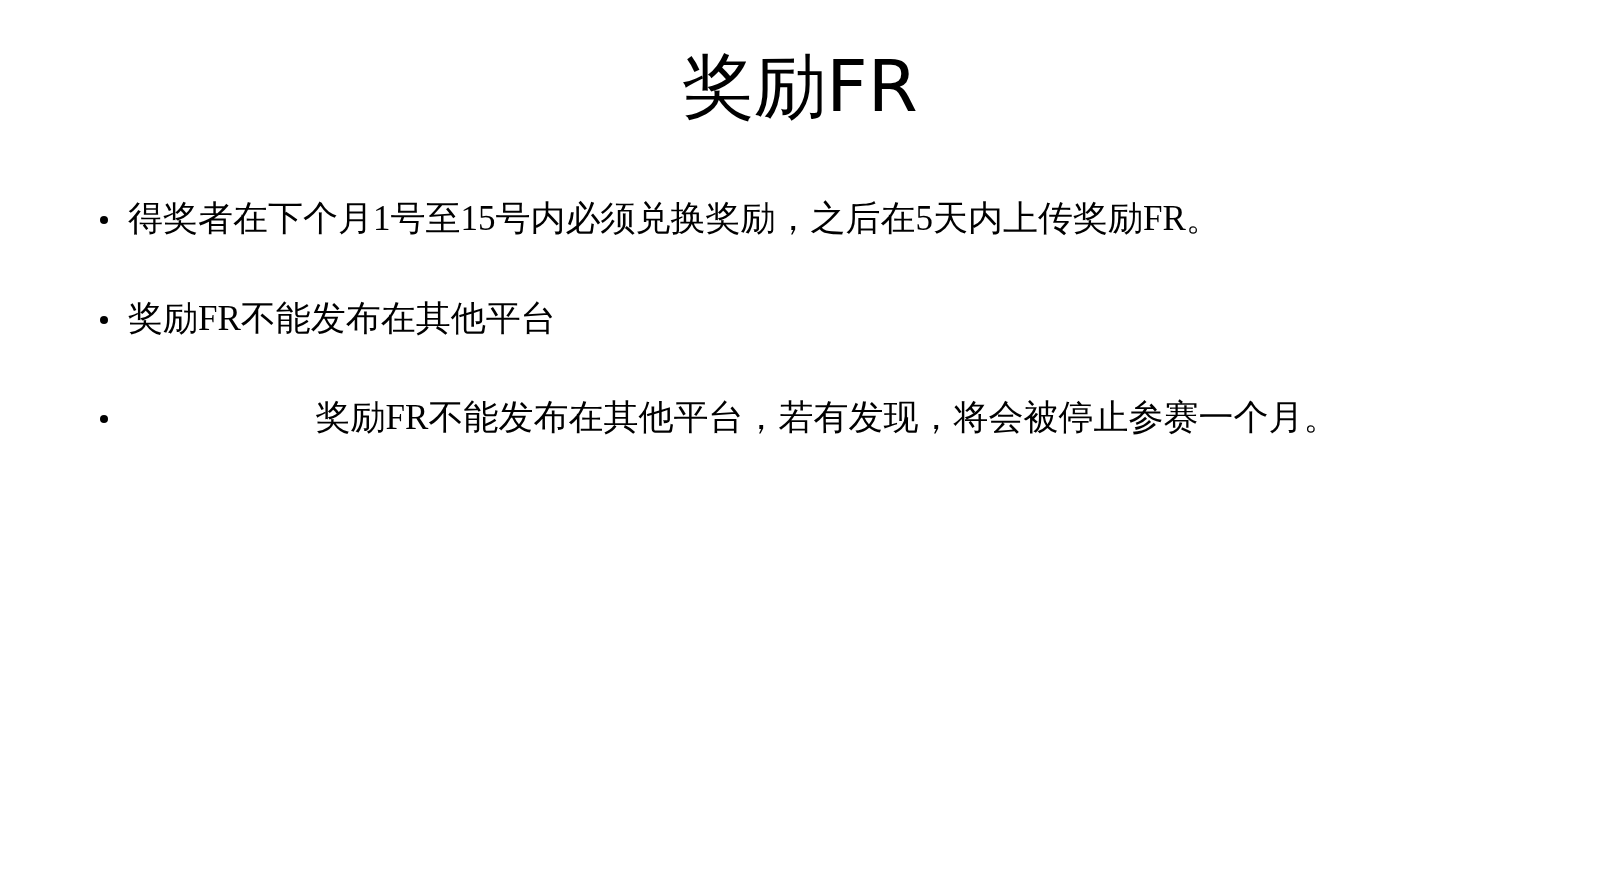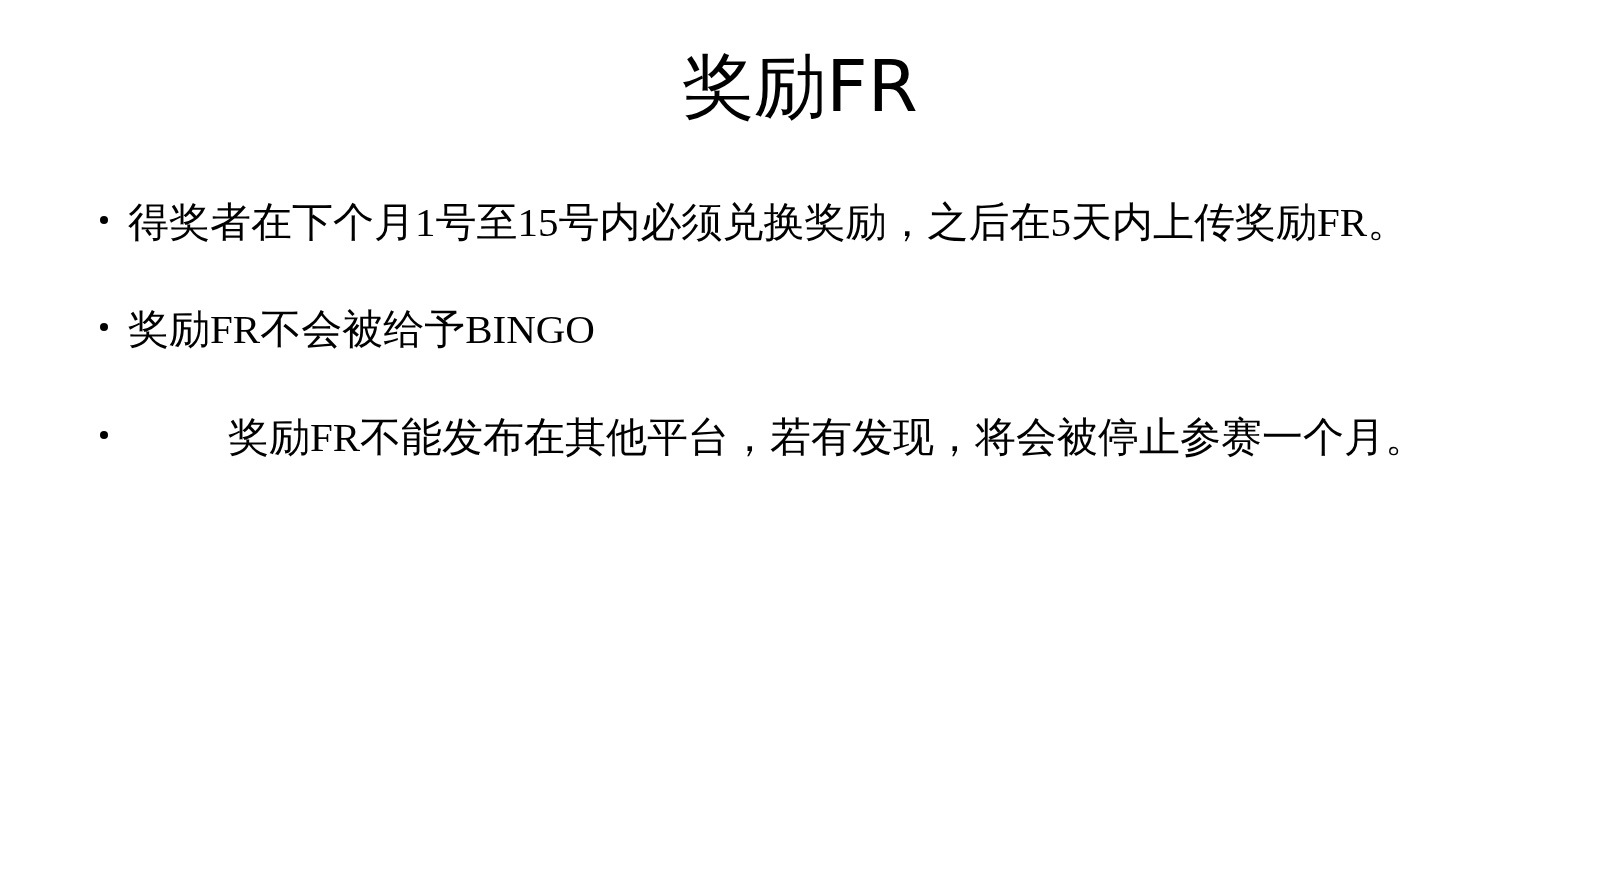--- a/index.html
+++ b/index.html
@@ -39,21 +39,21 @@
   }
   ul.bullets {
     list-style: none;
     margin: 0;
     padding: 0;
   }
   ul.bullets > li {
     position: relative;
     padding-left: 42px;
     margin: 0 0 54px 0;
-    font-size: 41px;
+    font-size: 35px;
     line-height: 1.30;
     font-family: "Liberation Serif", "DejaVu Serif", serif;
     color: #000000;
   }
   ul.bullets > li:last-child {
     margin-bottom: 0;
     text-align: center;
   }
   ul.bullets > li::before {
     content: "";
@@ -73,18 +73,18 @@
 </head>
 <body>
 
 <div class="slide">
 
   <div class="slide-title">奖励FR</div>
 
   <div class="body-block">
     <ul class="bullets">
       <li class="item-0">得奖者在下个月1号至15号内必须兑换奖励，之后在5天内上传奖励FR。</li>
-      <li class="item-2">奖励FR不会被给予BINGO</li>
+      <li class="item-2">奖励FR不能发布在其他平台</li>
       <li class="item-3">奖励FR不能发布在其他平台，若有发现，将会被停止参赛一个月。</li>
     </ul>
   </div>
 
 </div>
 
 </body></html>

